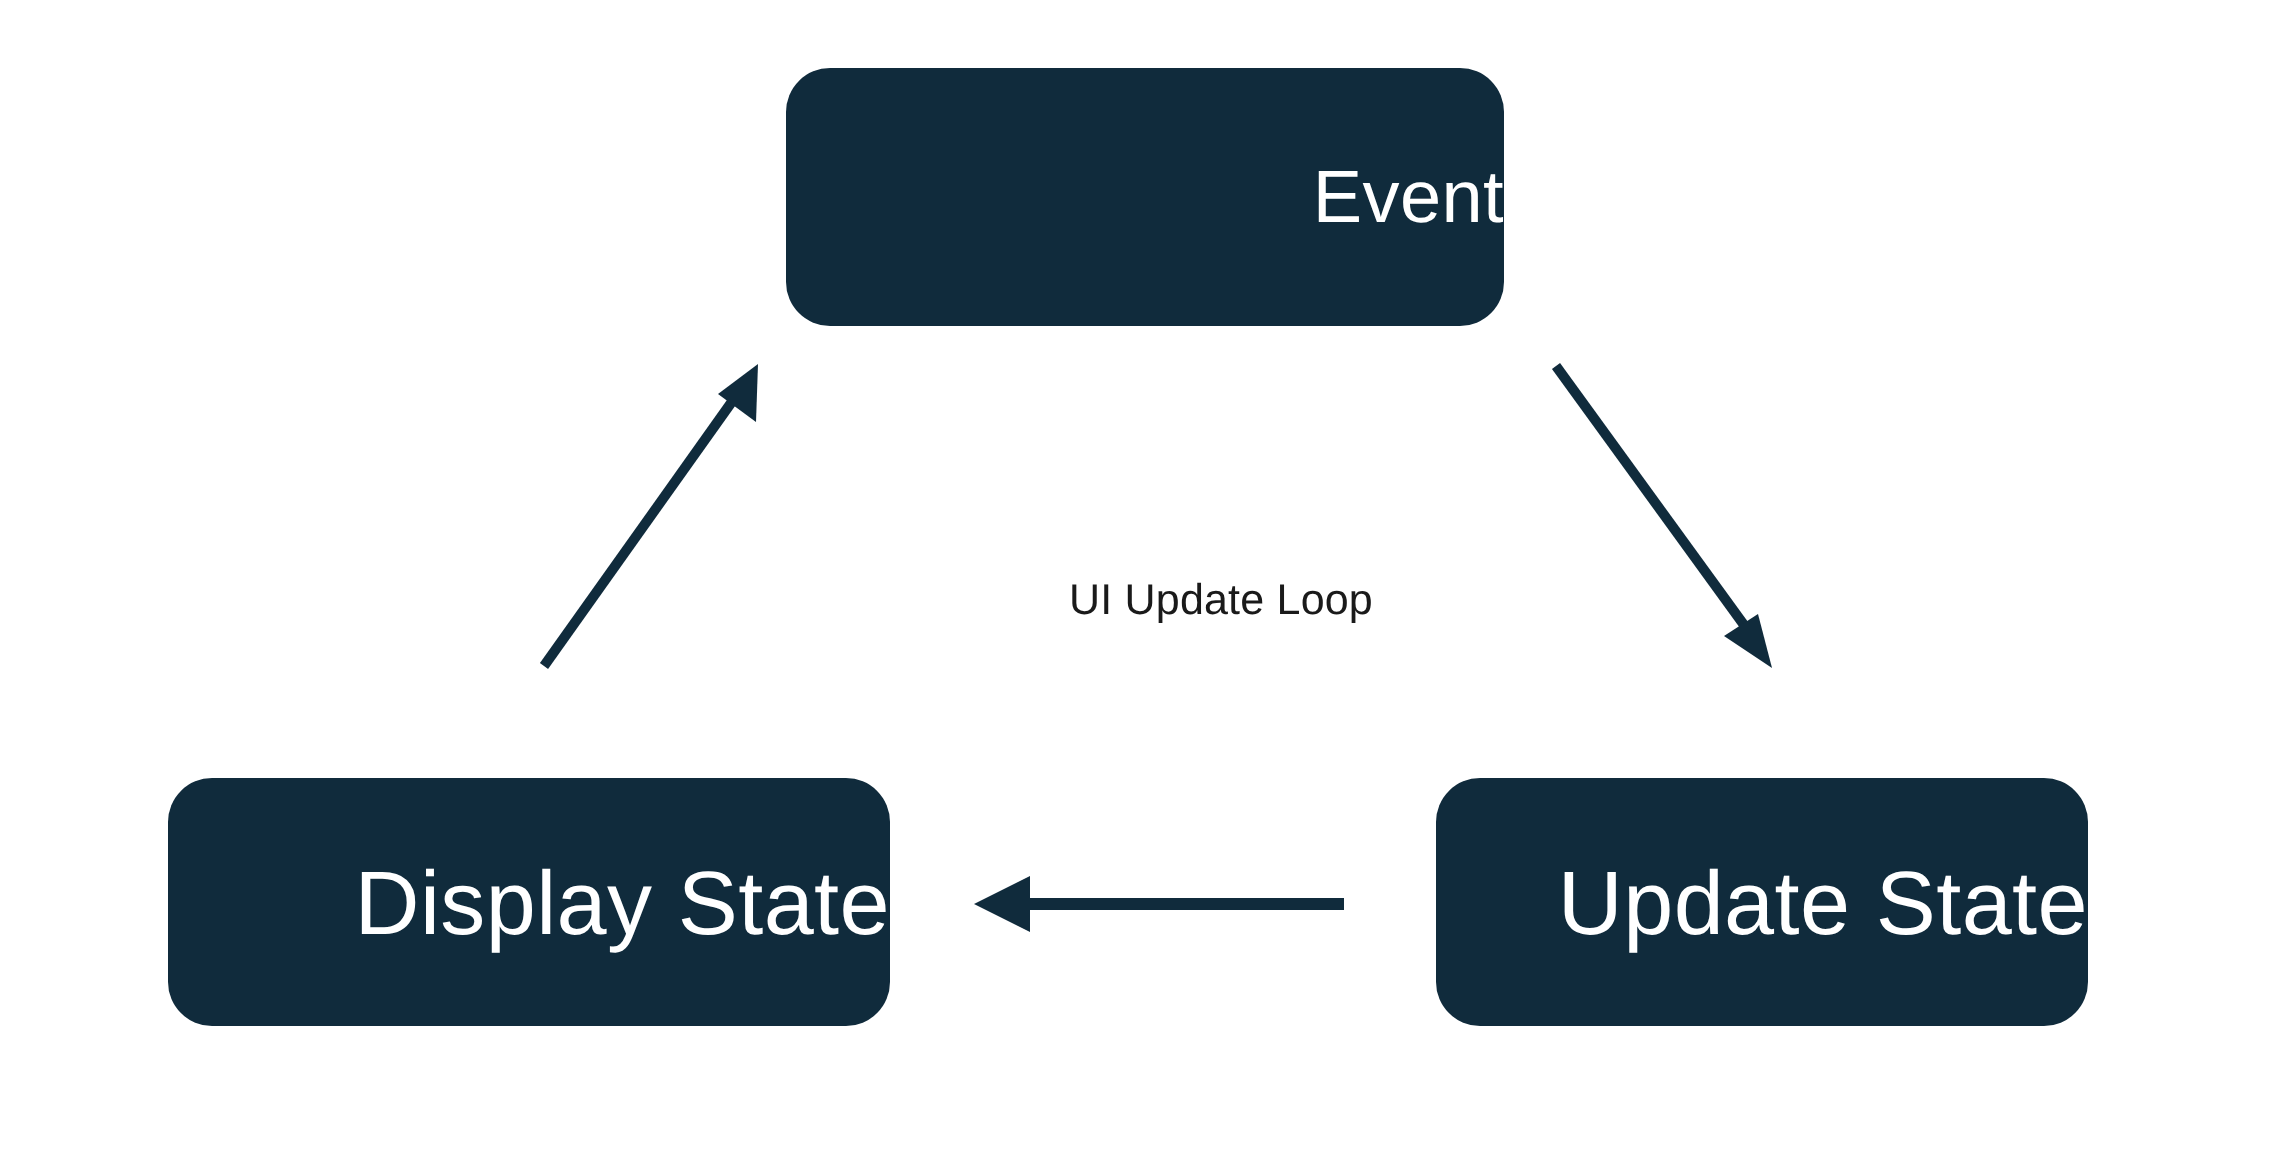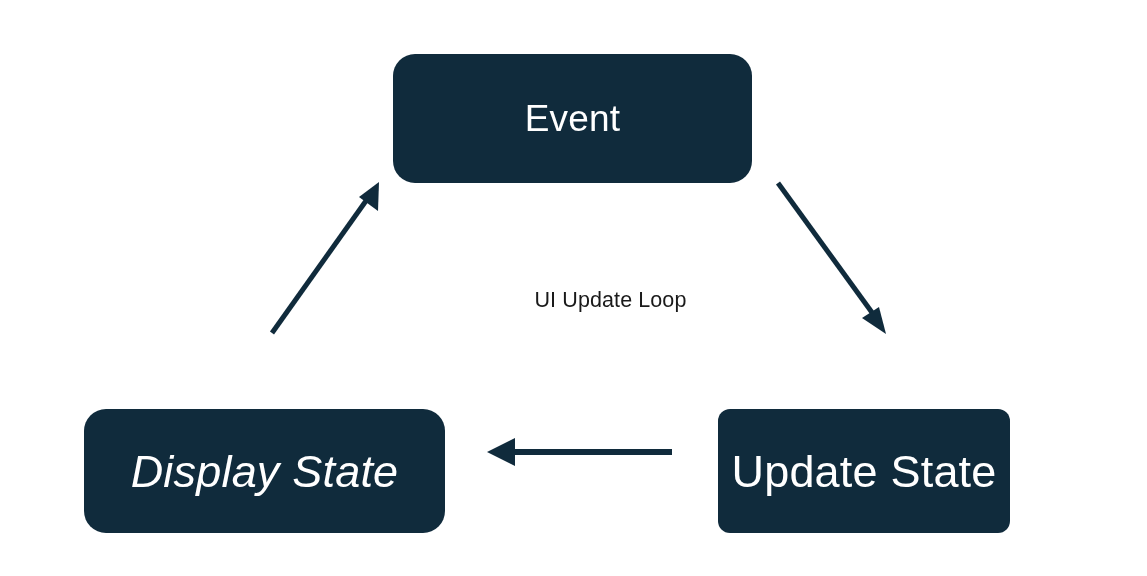--- a/index.html
+++ b/index.html
@@ -15,46 +15,44 @@
     position: relative;
     width: 1147px;
     height: 576px;
     background: #ffffff;
     overflow: hidden;
   }
   .node-box {
     position: absolute;
     display: flex;
     align-items: center;
-    justify-content: center;
+    justify-content: flex-end;
     box-sizing: border-box;
     border-radius: 22px;
     color: #ffffff;
     font-family: "Liberation Sans", sans-serif;
     font-weight: 400;
     letter-spacing: 0.2px;
     line-height: 1;
     white-space: nowrap;
     user-select: none;
-    margin-top: 20px;
   }
   #node-event {
     left: 393px;
     top: 34px;
     width: 359px;
     height: 129px;
     font-size: 37px;
   }
   #node-display-state {
     left: 84px;
     top: 389px;
     width: 361px;
     height: 124px;
     font-size: 45px;
-    font-style: italic;
   }
   #node-update-state {
     left: 718px;
     top: 389px;
     width: 360px;
     height: 124px;
     font-size: 45px;
   }
   .loop-label {
     position: absolute;
@@ -109,19 +107,19 @@
   </svg>
 
   <div id="node-event" class="node-box" style="left: 393px; top: 34px; width: 359px; height: 129px; font-size: 37px; background: rgb(16, 43, 60); color: rgb(255, 255, 255); border-radius: 22px;">
     <span>Event</span>
   </div>
 
   <div id="node-display-state" class="node-box" style="left: 84px; top: 389px; width: 361px; height: 124px; font-size: 45px; background: rgb(16, 43, 60); color: rgb(255, 255, 255); border-radius: 22px;">
     <span>Display State</span>
   </div>
 
-  <div id="node-update-state" class="node-box" style="left: 718px; top: 389px; width: 292px; height: 124px; font-size: 45px; background: rgb(16, 43, 60); color: rgb(255, 255, 255); border-radius: 12px;">
+  <div id="node-update-state" class="node-box" style="left: 718px; top: 389px; width: 326px; height: 124px; font-size: 45px; background: rgb(16, 43, 60); color: rgb(255, 255, 255); border-radius: 22px;">
     <span>Update State</span>
   </div>
 
   <div class="loop-label" style="color: rgb(26, 26, 26); padding-left: 37px;">UI Update Loop</div>
 
 </div>
 
 </body></html>

